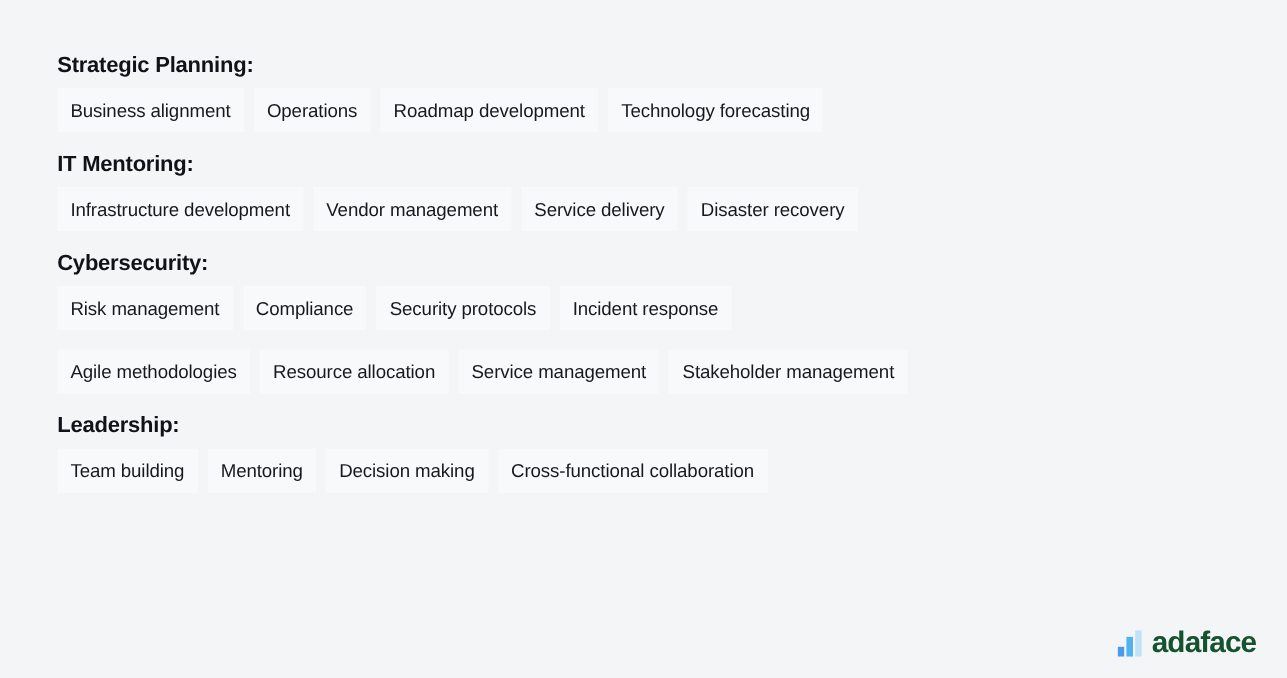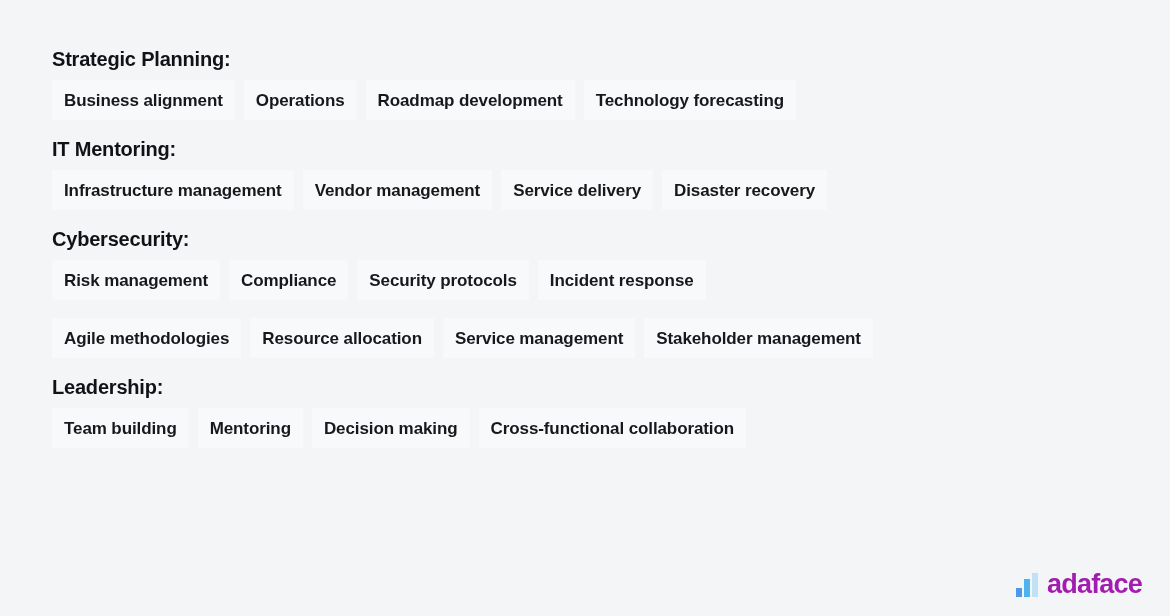--- a/index.html
+++ b/index.html
@@ -42,21 +42,21 @@
     align-items: center;
     justify-content: center;
     box-sizing: border-box;
     height: 40px;
     padding: 0 12px;
     border: 1px solid #5a5f६b;
     border-color: #5a5f6b;
     background: #f8f9fa;
     color: #16181d;
     font-size: 17px;
-    font-weight: bold;
+    font-weight: normal;
     line-height: 1;
     letter-spacing: -0.1px;
     white-space: nowrap;
     border-radius: 0;
   }
   .logo {
     position: absolute;
     right: 28px;
     bottom: 18px;
     display: flex;
@@ -87,21 +87,21 @@
         <div class="chip-row">
           <div class="chip">Business alignment</div>
           <div class="chip">Operations</div>
           <div class="chip">Roadmap development</div>
           <div class="chip">Technology forecasting</div>
         </div>
       </div>
       <div class="group">
         <div class="group-heading">IT Mentoring:</div>
         <div class="chip-row">
-          <div class="chip">Infrastructure management</div>
+          <div class="chip">Infrastructure development</div>
           <div class="chip">Vendor management</div>
           <div class="chip">Service delivery</div>
           <div class="chip">Disaster recovery</div>
         </div>
       </div>
       <div class="group">
         <div class="group-heading">Cybersecurity:</div>
         <div class="chip-row">
           <div class="chip">Risk management</div>
           <div class="chip">Compliance</div>
@@ -127,16 +127,16 @@
         </div>
       </div>
     </div>
 
   <div class="logo">
     <svg class="logo-mark" viewBox="0 0 22 24">
       <rect id="logo-bar-0" x="0" y="15" width="6" height="9" fill="#4a9ae8"></rect>
       <rect id="logo-bar-1" x="8" y="6" width="6" height="18" fill="#4fb3f0"></rect>
       <rect id="logo-bar-2" x="16" y="0" width="6" height="24" fill="#bfe2f7"></rect>
     </svg>
-    <span class="logo-text" style="color: #a21caf;">adaface</span>
+    <span class="logo-text" style="color: #14532d;">adaface</span>
   </div>
 
 </div>
 
 </body></html>

